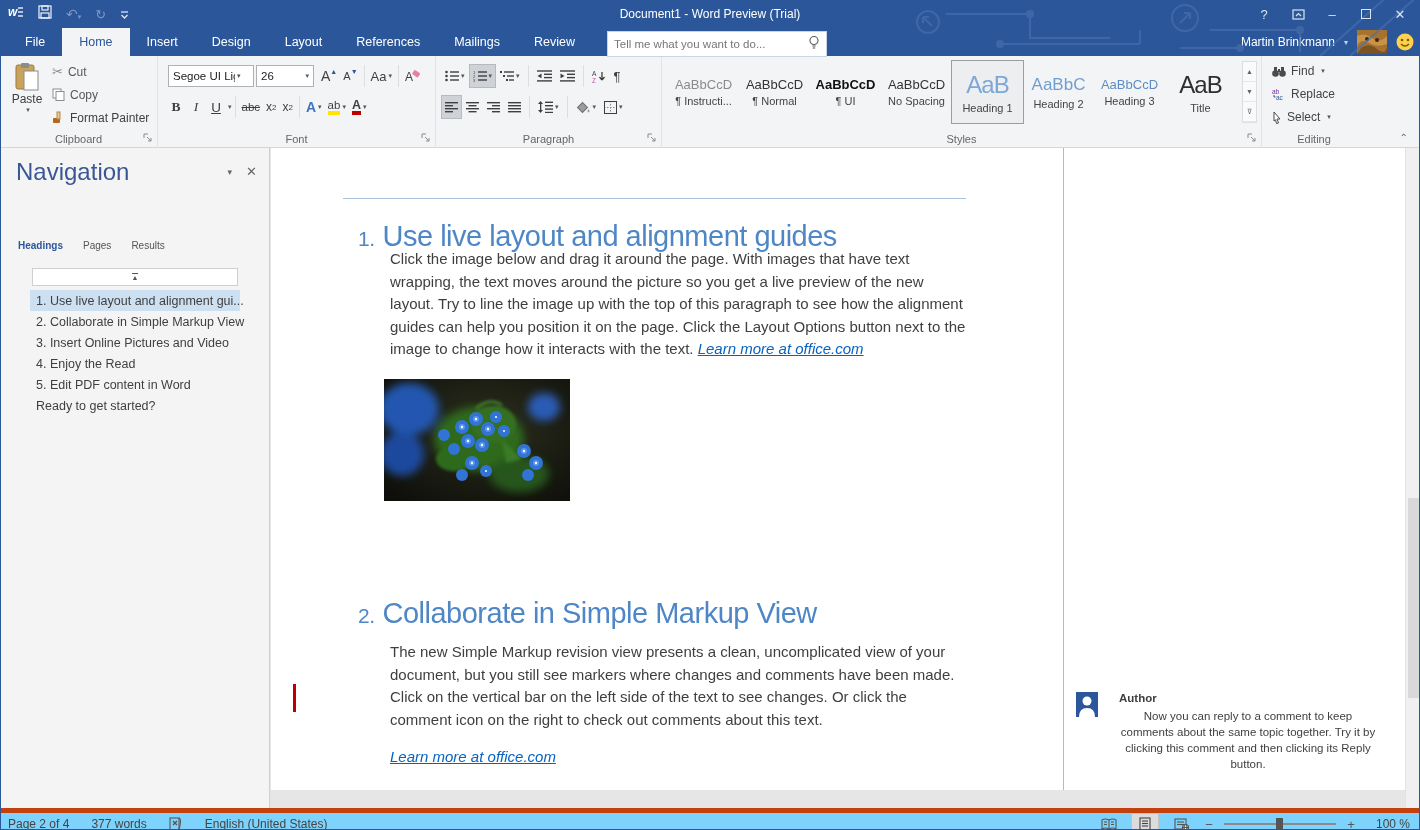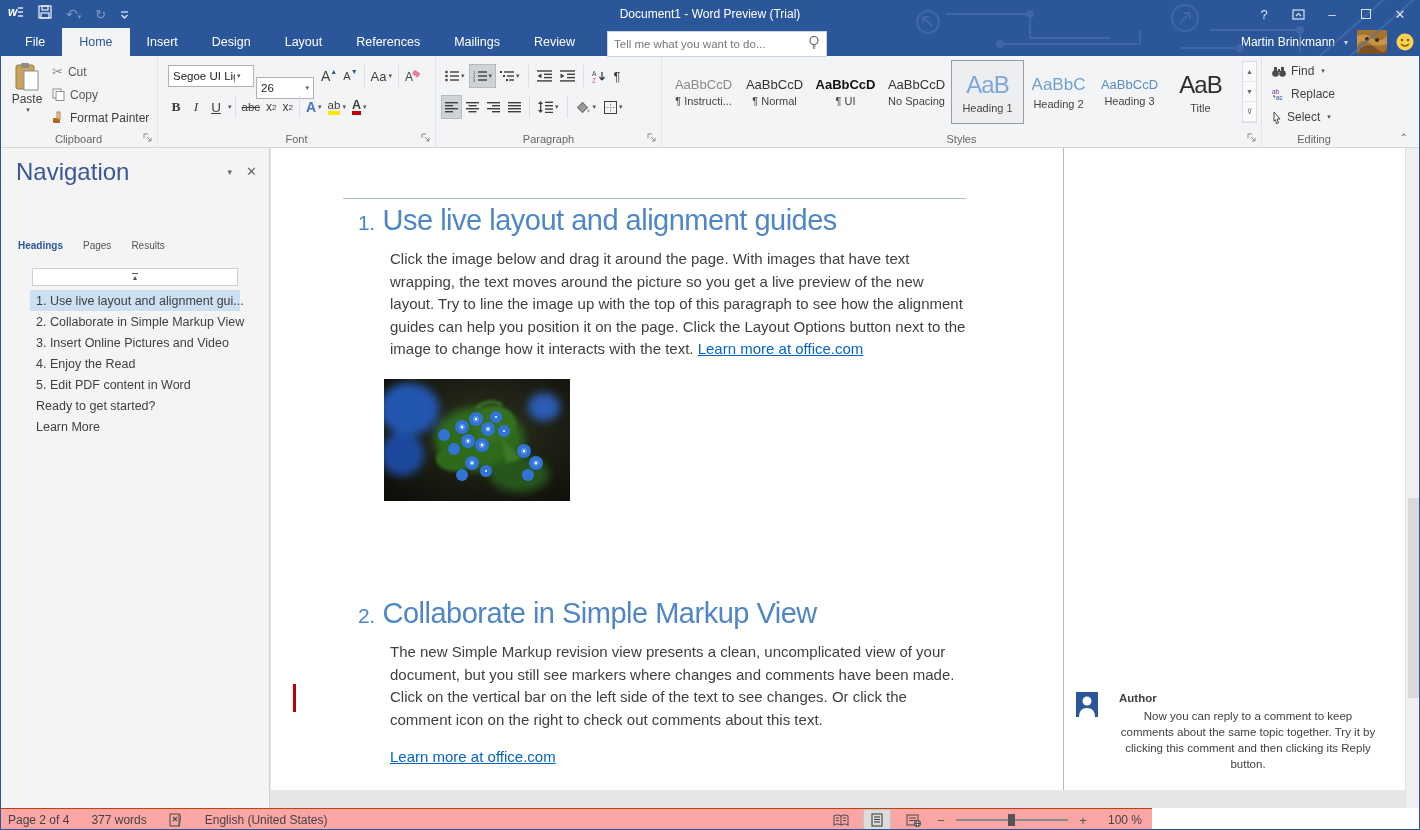--- a/index.html
+++ b/index.html
@@ -43,21 +43,21 @@
   .vsep { width:1px; background:#dcdee1; height:22px; margin:0 3px; align-self:center; }
 
   .g-clipboard { left:0; width:158px; }
   .paste-btn { position:absolute; left:6px; top:6px; width:42px; height:72px; display:flex; flex-direction:column; align-items:center; font-size:12px; color:#3f3f3f; }
   .clip-rows { position:absolute; left:52px; top:7px; display:flex; flex-direction:column; gap:6px; }
   .clip-row { display:flex; align-items:center; gap:5px; height:17px; color:#595959; font-size:12px; }
 
   .g-font { left:158px; width:278px; }
   .fontname { position:absolute; left:10px; top:9px; width:86px; height:22px; border:1px solid #aeb1b5; background:#fff; display:flex; align-items:center; }
   .fontname input { width:66px; border:none; outline:none; font-size:11.5px; color:#222; padding-left:4px; background:transparent; }
-  .fontsize { position:absolute; left:98px; top:9px; width:58px; height:22px; border:1px solid #aeb1b5; background:#fff; display:flex; align-items:center; justify-content:space-between; padding:7px 4px;margin-top:12px; }
+  .fontsize { position:absolute; left:98px; top:9px; width:58px; height:22px; border:1px solid #aeb1b5; background:#fff; display:flex; align-items:center; justify-content:space-between; padding:7px 4px; }
   .fontsize input { width:34px; border:none; outline:none; font-size:11.5px; color:#222; background:transparent; }
   .fr1 { position:absolute; left:160px; top:9px; display:flex; align-items:center; }
   .fr2 { position:absolute; left:8px; top:40px; display:flex; align-items:center; }
   .bi { font-size:13.5px; width:20px; text-align:center; }
   .subsup { font-size:12px; }
   .subsup sub,.subsup sup { font-size:8px; }
   .fx-a { color:#4472c4; font-size:14px; font-weight:bold; }
   .hl-ab { font-size:11.5px; border-bottom:4px solid #ffe400; line-height:11px; }
   .fc-a { font-size:12.5px; border-bottom:4px solid #c00000; line-height:12px; font-weight:bold; }
 
@@ -103,36 +103,36 @@
   .nav-item { height:21px; display:flex; align-items:center; padding-left:36px; font-size:12.5px; color:#3f3f3f; white-space:nowrap; }
   .nav-item.sel { background:#cde0f2; margin:0 30px 0 30px; padding-left:6px; }
 
   
   .docpage { position:absolute; left:271px; top:0; width:792px; height:642px; background:#fff; overflow:hidden; }
   .h-rule { position:absolute; left:72px; width:623px; border-top:1px solid #a8c0d8; }
   .doc-h { position:absolute; color:#4e86c6; font-weight:300; letter-spacing:-.5px; white-space:nowrap; }
   .doc-num { font-size:21px; margin-right:8px; }
   .doc-htext { font-size:29px; }
   .doc-p { position:absolute; left:119px; width:578px; font-size:15px; line-height:22.6px; color:#3f3f3f; }
-  .doc-link { color:#0563c1; text-decoration:underline; }
+  .doc-link { color:#0563c1; text-decoration:underline;font-style:italic; }
   .flowerimg { position:absolute; left:113px; top:231px; width:186px; height:122px; display:block; }
   .redbar { position:absolute; left:22px; top:536px; width:3px; height:28px; background:#c00000; }
 
   
   .commentspane { position:absolute; left:1063px; top:0; width:342px; height:642px; background:#fff; border-left:1px solid #b9b9b9; }
   .comment-card { position:absolute; left:10px; top:542px; width:310px; }
   .c-avatar { position:absolute; left:2px; top:2px; width:22px; height:25px; }
   .c-author { position:absolute; left:45px; top:2px; font-size:11.5px; font-weight:bold; color:#3f3f3f; }
   .c-text { position:absolute; left:45px; top:18px; width:258px; font-size:11.5px; line-height:16px; color:#3f3f3f;text-align:center; }
 
   .vscroll { position:absolute; left:1405px; top:0; width:15px; height:660px; background:#f0f0f0; border-left:1px solid #e2e2e2; }
   .vthumb { position:absolute; left:2px; top:350px; width:11px; height:200px; background:#d9d9d9; }
 
   
-  .statusbar { position:absolute; left:0; top:808px; width:1152px; height:22px; background:#fca5a5; border-top:1px solid #c2410c; font-size:12px; color:#444; z-index:5; }
+  .statusbar { position:absolute; left:0; top:808px; width:1420px; height:22px; background:#7dd3fc; border-top:5px solid #c2410c; font-size:12px; color:#444; z-index:5; }
   .sb-left { position:absolute; left:8px; top:0; height:22px; display:flex; align-items:center; gap:22px; }
   .sb-right { position:absolute; right:10px; top:0; height:22px; display:flex; align-items:center; gap:10px; }
   .viewbtn { width:26px; height:20px; display:flex; align-items:center; justify-content:center; color:#555; }
   .viewbtn.active { background:#dcdcdc; outline:1px solid #c3c3c3; }
   .zoomtrack { position:relative; width:112px; height:2px; background:#8a8a8a; }
   .zoomthumb { position:absolute; left:52px; top:-5px; width:7px; height:12px; background:#555; }
   .zoomsign { font-size:13px; color:#555; width:10px; text-align:center; }
   .zoomval { width:44px; text-align:right; }
 
   .ic { display:inline-block; vertical-align:middle; flex:none; }
@@ -596,28 +596,27 @@
       <div class="nav-collapsebar">
         <span class="collapse-glyph">▲</span>
       </div>
       <div class="nav-list">
         <div class="nav-item sel">1. Use live layout and alignment gui...</div>
         <div class="nav-item">2. Collaborate in Simple Markup View</div>
         <div class="nav-item">3. Insert Online Pictures and Video</div>
         <div class="nav-item">4. Enjoy the Read</div>
         <div class="nav-item">5. Edit PDF content in Word</div>
         <div class="nav-item">Ready to get started?</div>
-        <div class="nav-item">Learn More</div>
       </div>
     </div>
 
     <div class="docpage">
       <div class="h-rule" style="top:50px;"></div>
 
-      <div class="doc-h" style="left:87px; top:56px;">
+      <div class="doc-h" style="left:87px; top:72px;">
         <span class="doc-num">1.</span><span class="doc-htext">Use live layout and alignment guides</span>
       </div>
       <div class="doc-p" style="top:100px;">
         <span>Click the image below and drag it around the page. With images that have text wrapping, the text moves around the picture so you get a live preview of the new layout. Try to line the image up with the top of this paragraph to see how the alignment guides can help you position it on the page.  Click the Layout Options button next to the image to change how it interacts with the text. </span><a class="doc-link">Learn more at office.com</a>
       </div>
 
       <svg class="flowerimg" viewBox="0 0 186 122" preserveAspectRatio="none">
         <defs>
           <filter id="b1">
               <feGaussianBlur stdDeviation="4"></feGaussianBlur>

